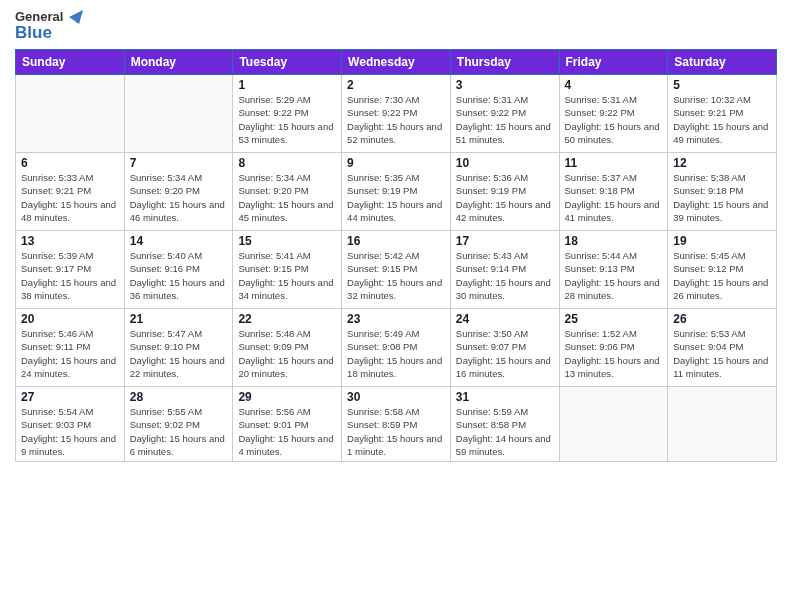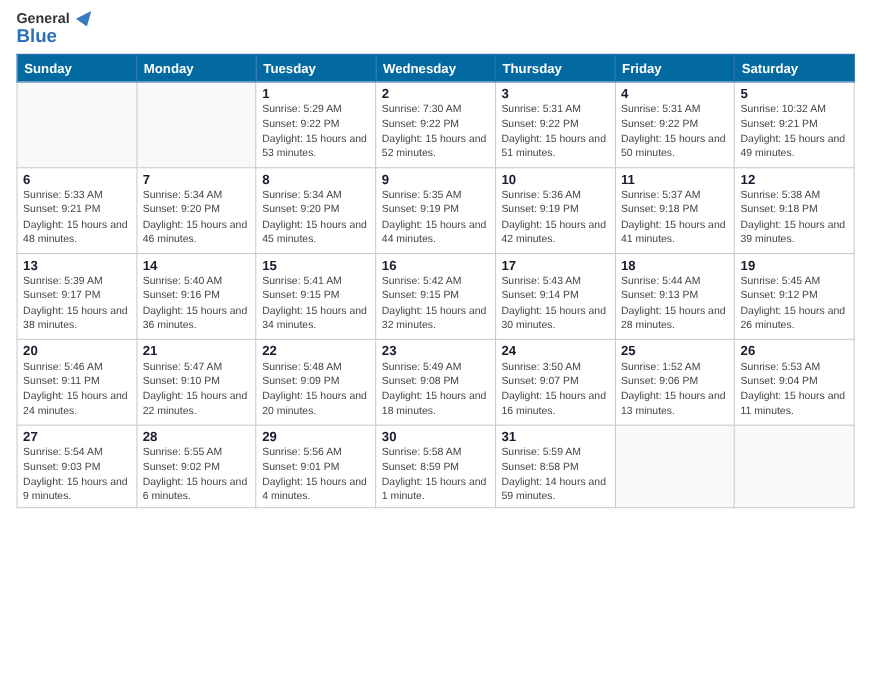--- a/index.html
+++ b/index.html
@@ -39,21 +39,21 @@
       font-size: 15px;
       color: #333;
       font-weight: normal;
     }
     .calendar {
       width: 100%;
       border-collapse: collapse;
       border: 1px solid #ccc;
     }
     .calendar th {
-      background-color: #0369a1;
+      background-color: #6d28d9;
       color: #fff;
       text-align: left;
       padding: 5px 6px;
       font-size: 12px;
       font-weight: bold;
       border: 1px solid #2a6aaf;
     }
     .calendar td {
       border: 1px solid #ccc;
       vertical-align: top;

